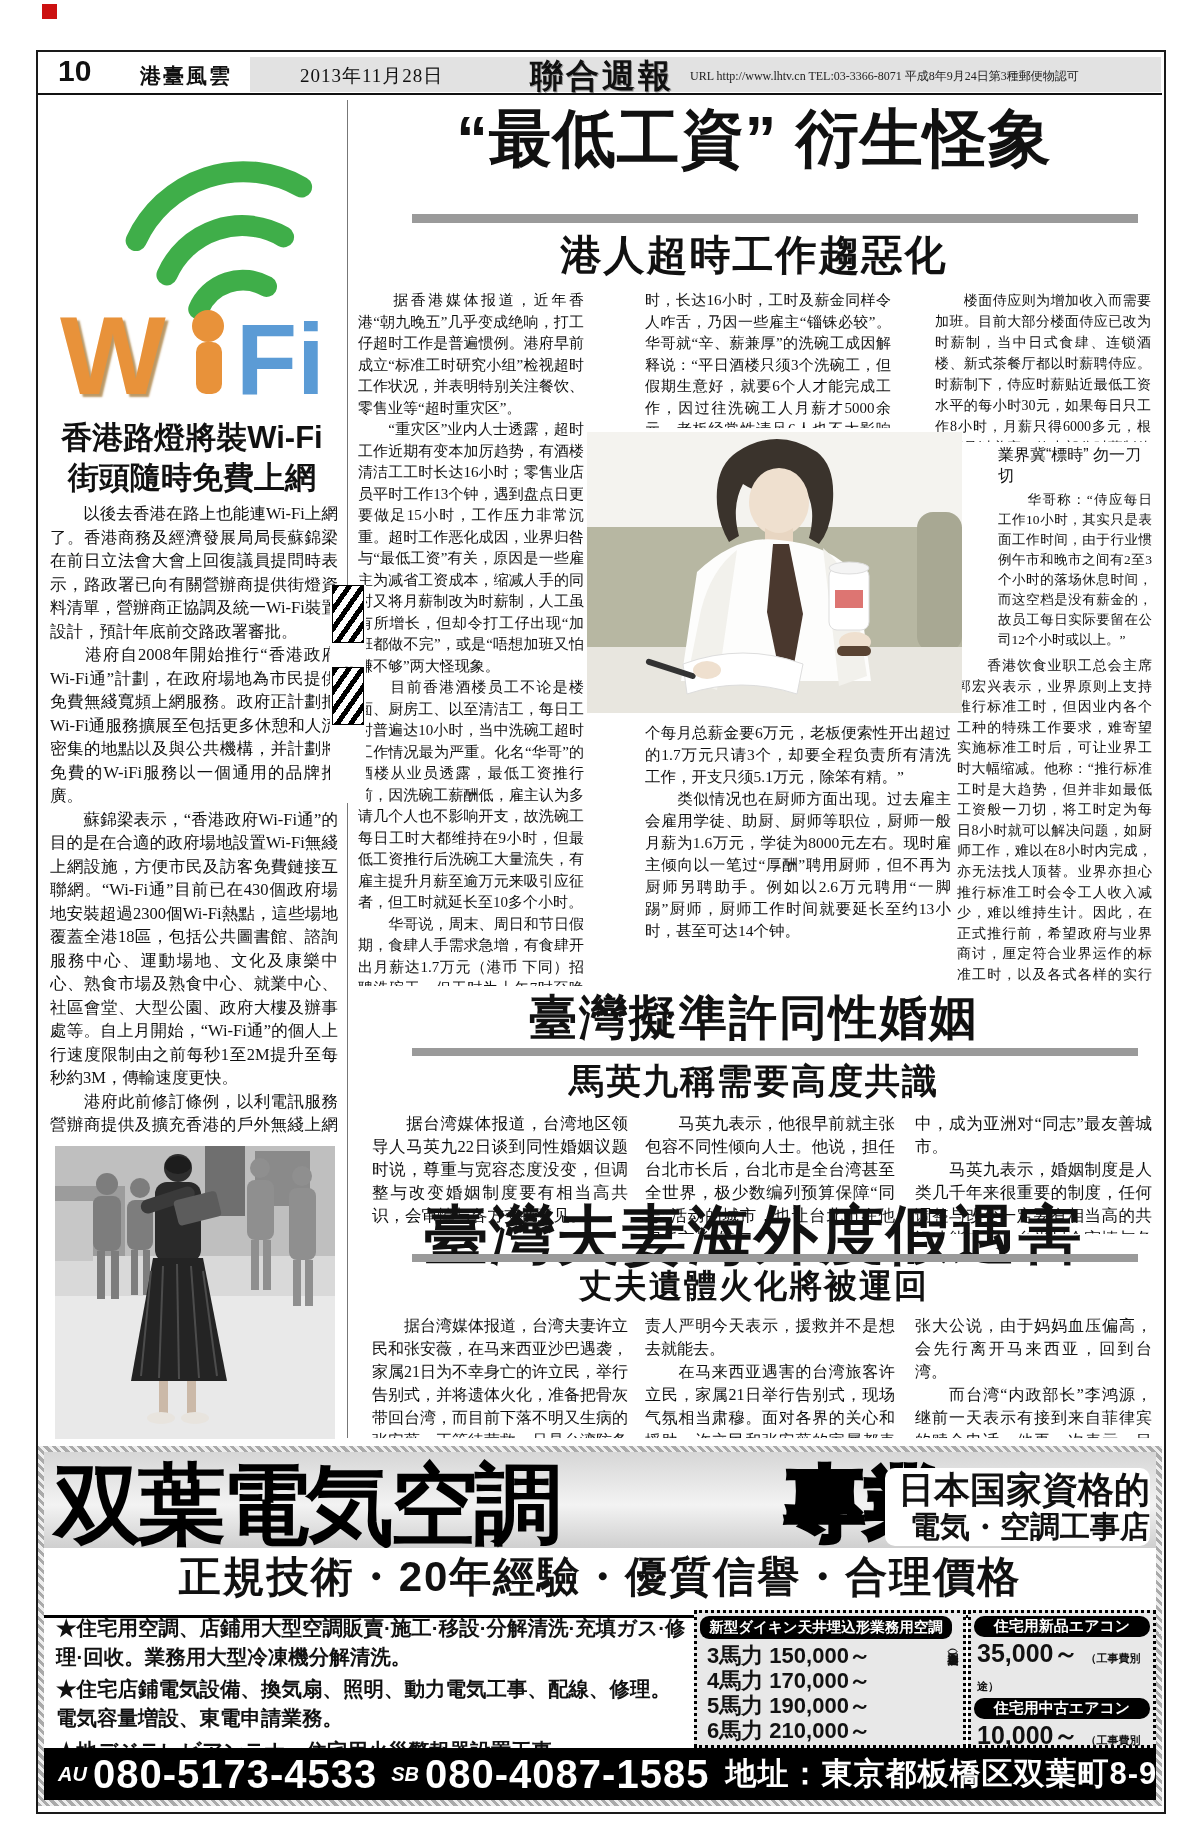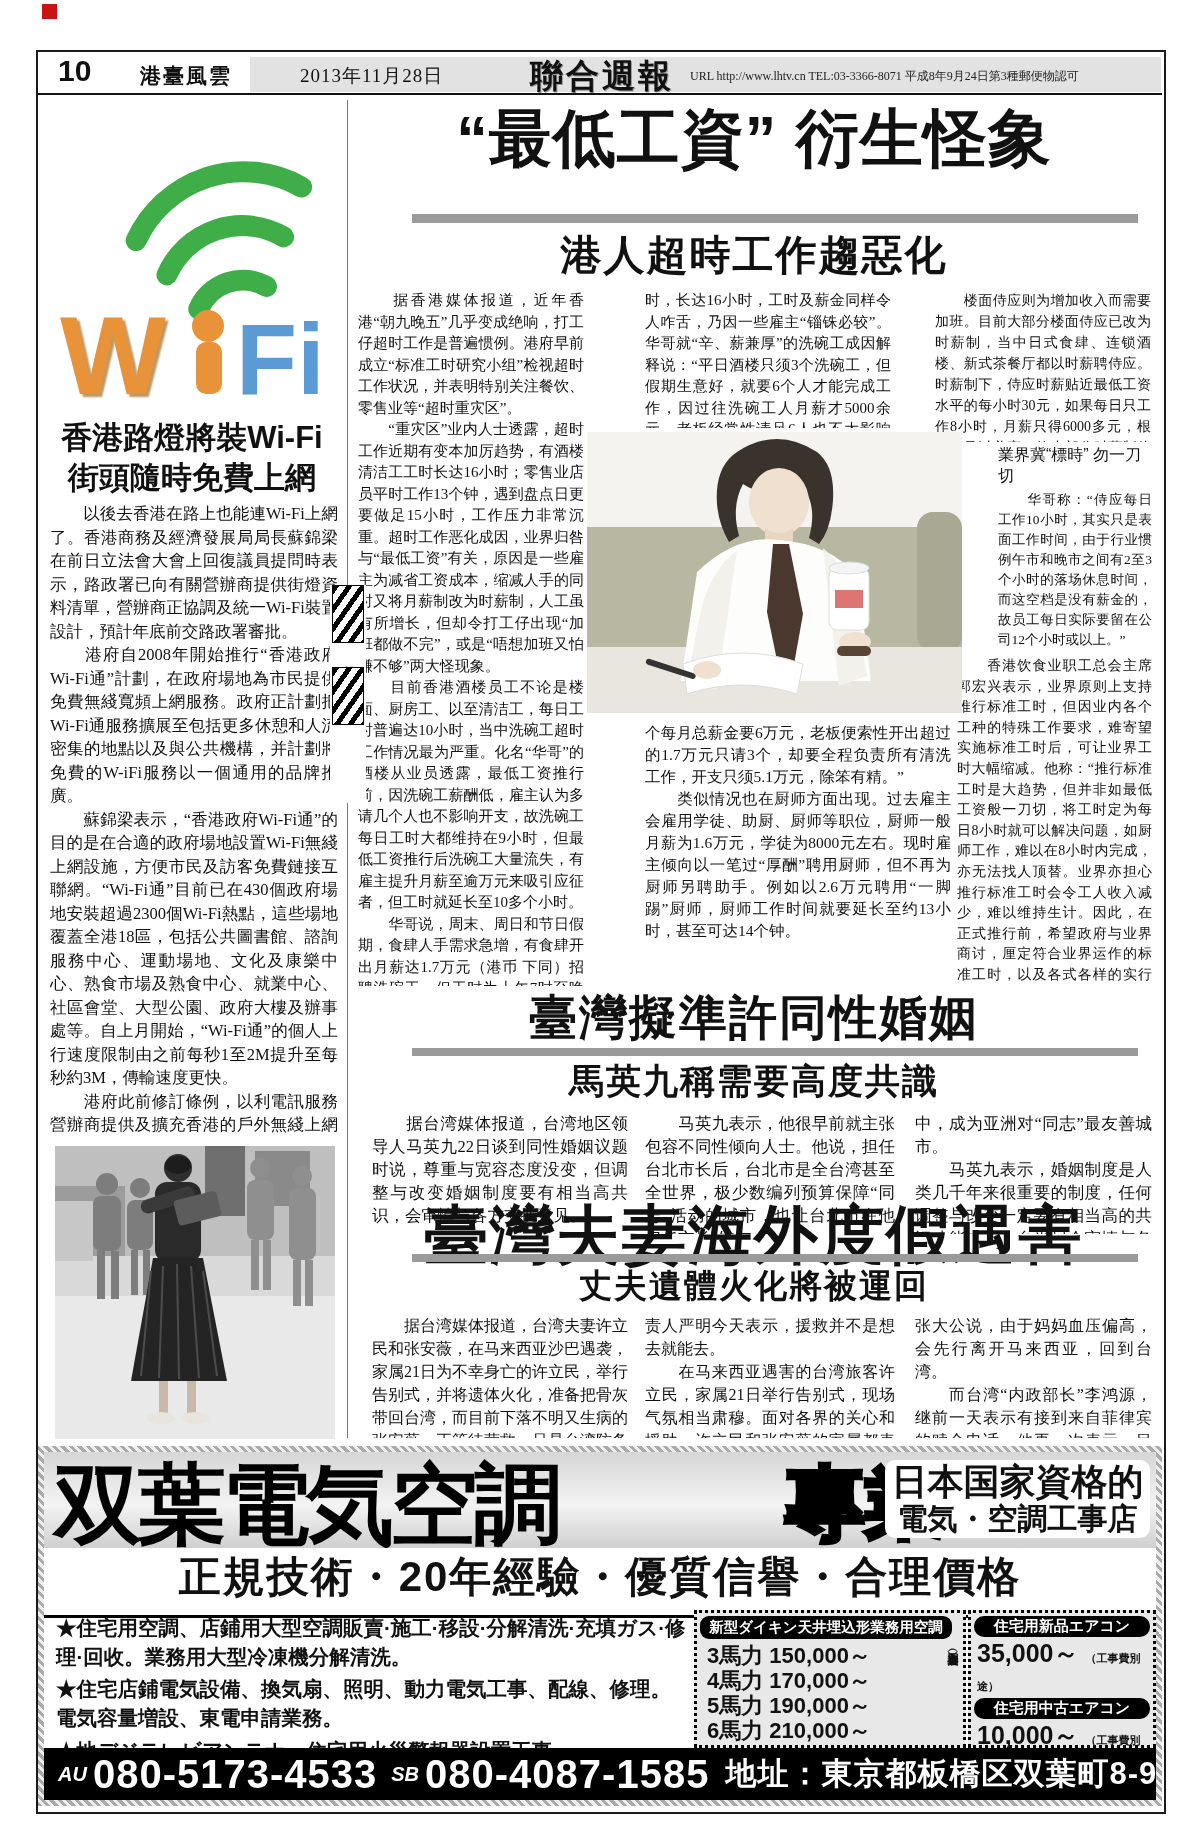--- a/index.html
+++ b/index.html
@@ -51,21 +51,21 @@
   .a3-headline{left:356px;top:1192px;width:796px;text-align:center;font-family:"Liberation Sans",sans-serif;font-weight:900;font-size:64px;letter-spacing:2px;}
   .a3-rule{left:412px;top:1254px;width:726px;height:8px;background:#9a9a9a;}
   .a3-subhead{left:356px;top:1264px;width:796px;text-align:center;font-weight:900;font-size:33px;letter-spacing:2px;}
   .a3c{top:1314px;height:124px;font-size:16px;line-height:23px;}
   
   .ad-wrap{left:38px;top:1446px;width:1124px;height:360px;background:repeating-linear-gradient(45deg,#aaa 0 3px,#eee 3px 6px);padding:0;}
   .ad-inner{position:absolute;left:6px;top:6px;right:6px;bottom:6px;background:#fff;}
   .ad-titlerow{position:absolute;left:0;top:0;width:100%;height:96px;background:linear-gradient(#d6d6d6,#f3f3f3 55%,#cfcfcf);}
   .ad-title-main{position:absolute;left:10px;top:-6px;font-family:"Liberation Sans",sans-serif;font-weight:900;font-size:88px;letter-spacing:-4px;color:#000;}
   .ad-title-outline{position:absolute;left:742px;top:0px;font-family:"Liberation Sans",sans-serif;font-weight:900;font-size:78px;color:#fff;-webkit-text-stroke:5px #000;letter-spacing:2px;}
-  .ad-title-right{position:absolute;left:1022px;top:8px;width:520px;text-align:center;transform:translateX(-50%);}
+  .ad-title-right{position:absolute;left:1022px;top:16px;width:520px;text-align:right;transform:translateX(-50%);}
   .ad-title-right{left:auto;right:6px;transform:none;width:265px;background:#fff;border-radius:10px;padding:2px 0;}
   .ad-tr1{font-family:"Liberation Sans",sans-serif;font-weight:900;font-size:36px;line-height:1.1;}
   .ad-tr2{font-family:"Liberation Sans",sans-serif;font-weight:900;font-size:30px;line-height:1.15;}
   .ad-slogan{position:absolute;left:0;top:97px;width:100%;text-align:center;font-family:"Liberation Sans",sans-serif;font-weight:900;font-size:42px;letter-spacing:2px;border-bottom:3px solid #000;padding-bottom:10px;}
   .ad-bullets{position:absolute;left:12px;top:162px;width:630px;font-family:"Liberation Sans",sans-serif;font-weight:900;font-size:20.5px;line-height:1.4;}
   .ad-bullets p{margin:0 0 4px 0;}
   .ad-box1{position:absolute;left:650px;top:158px;width:266px;height:132px;border:3px dotted #000;background:#e8e8e8;}
   .ad-box1-hdr{position:absolute;left:3px;top:3px;width:252px;background:#000;color:#fff;border-radius:9px;font-family:"Liberation Sans",sans-serif;font-weight:700;font-size:14.5px;text-align:center;padding:2px 0;}
   .ad-box1-rows{position:absolute;left:10px;top:30px;width:215px;font-family:"Liberation Sans",sans-serif;font-weight:900;font-size:22px;line-height:25px;}
   .ad-box1-rows p{margin:0;}

